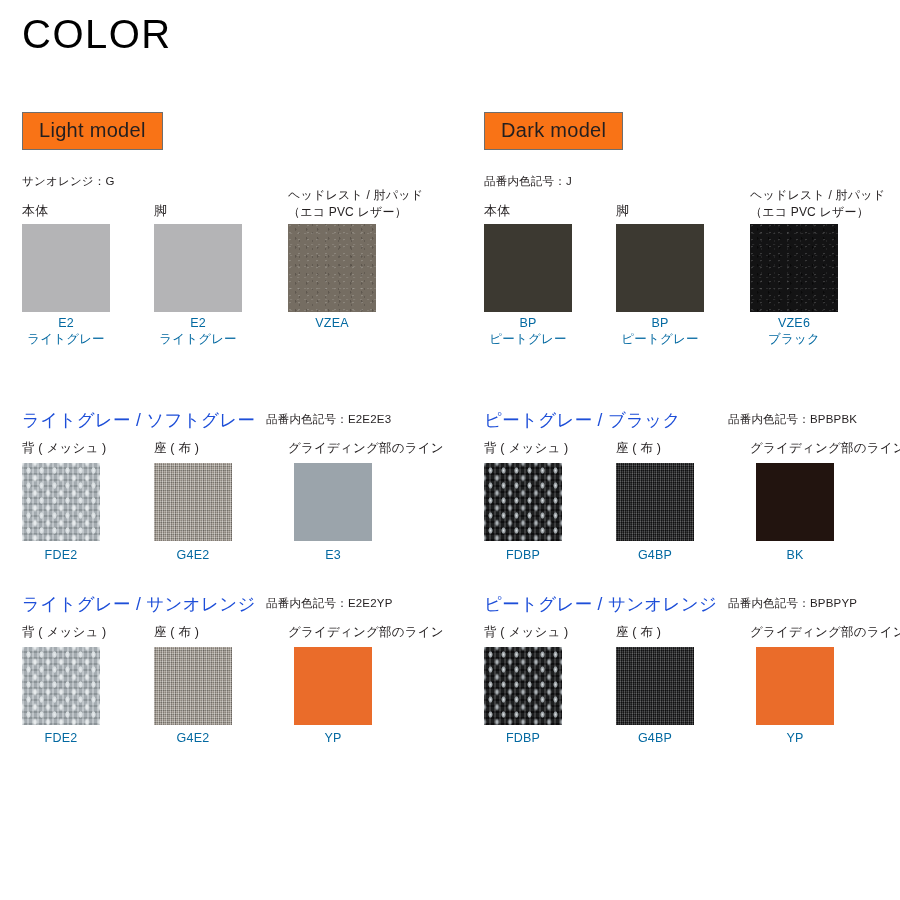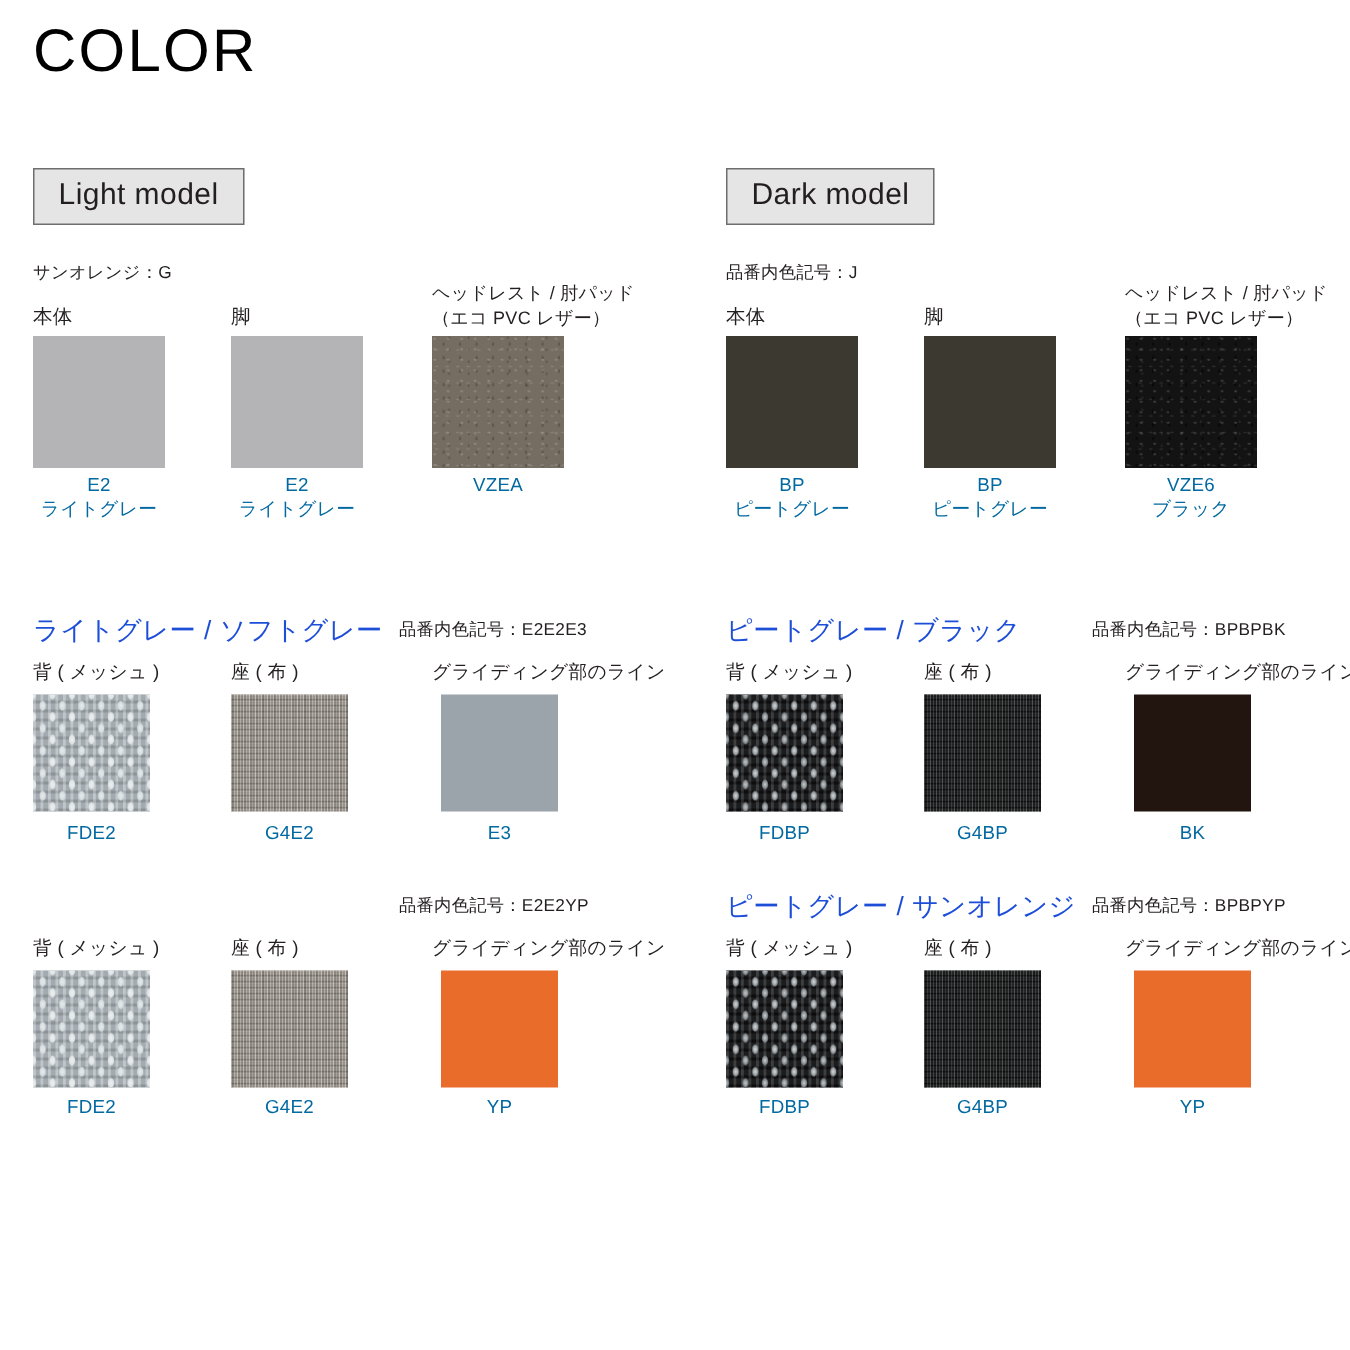--- a/index.html
+++ b/index.html
@@ -25,21 +25,21 @@
     font-weight: 400;
     letter-spacing: 1.5px;
     color: #000000;
     line-height: 1;
   }
 
   
   .model-badge {
     position: absolute;
     border: 1px solid #6e6e6e;
-    background: #e5e5e5;
+    background: #f97316;
     font-size: 20px;
     font-weight: 400;
     color: #231f20;
     padding: 6px 16px 8px 16px;
     letter-spacing: 0.3px;
     line-height: 1.1;
     white-space: nowrap;
   }
   #badge-light { left: 22px; top: 112px; }
   #badge-dark  { left: 484px; top: 112px; }
@@ -233,20 +233,21 @@
   <div class="col-head" style="left:750px; top:440px;">グライディング部のライン</div>
 
   <div class="swatch-sm sw-fdbp" style="left:484px; top:463px;"></div>
   <div class="swatch-sm sw-g4bp" style="left:616px; top:463px;"></div>
   <div class="swatch-sm sw-bk" style="left:756px; top:463px;"></div>
 
   <div class="swatch-caption" style="left:462px; top:547px; width:122px;">FDBP</div>
   <div class="swatch-caption" style="left:594px; top:547px; width:122px;">G4BP</div>
   <div class="swatch-caption" style="left:734px; top:547px; width:122px;">BK</div>
 
+  <div class="combo-title" style="left:22px; top:592px;">ライトグレー / サンオレンジ</div>
   <div class="code-note" style="left:266px; top:596px;">品番内色記号：E2E2YP</div>
 
   <div class="col-head" style="left:22px; top:624px;">背 ( メッシュ )</div>
   <div class="col-head" style="left:154px; top:624px;">座 ( 布 )</div>
   <div class="col-head" style="left:288px; top:624px;">グライディング部のライン</div>
 
   <div class="swatch-sm sw-fde2" style="left:22px; top:647px;"></div>
   <div class="swatch-sm sw-g4e2" style="left:154px; top:647px;"></div>
   <div class="swatch-sm sw-yp" style="left:294px; top:647px;"></div>
 

